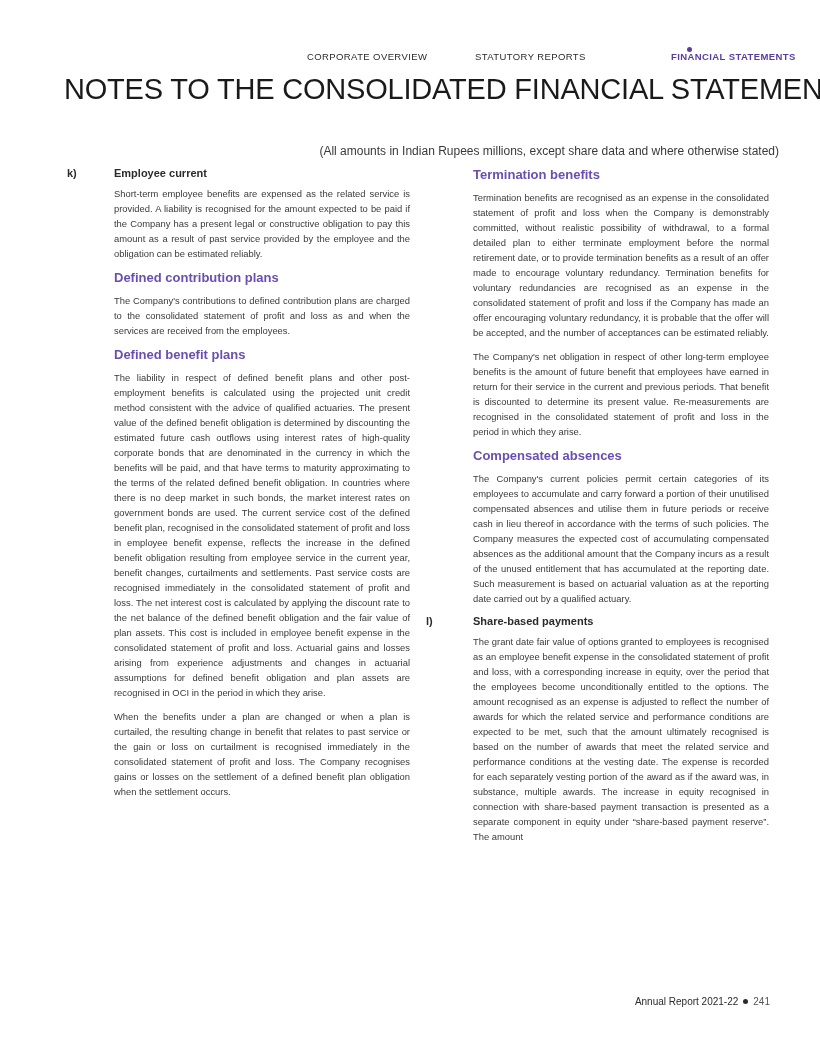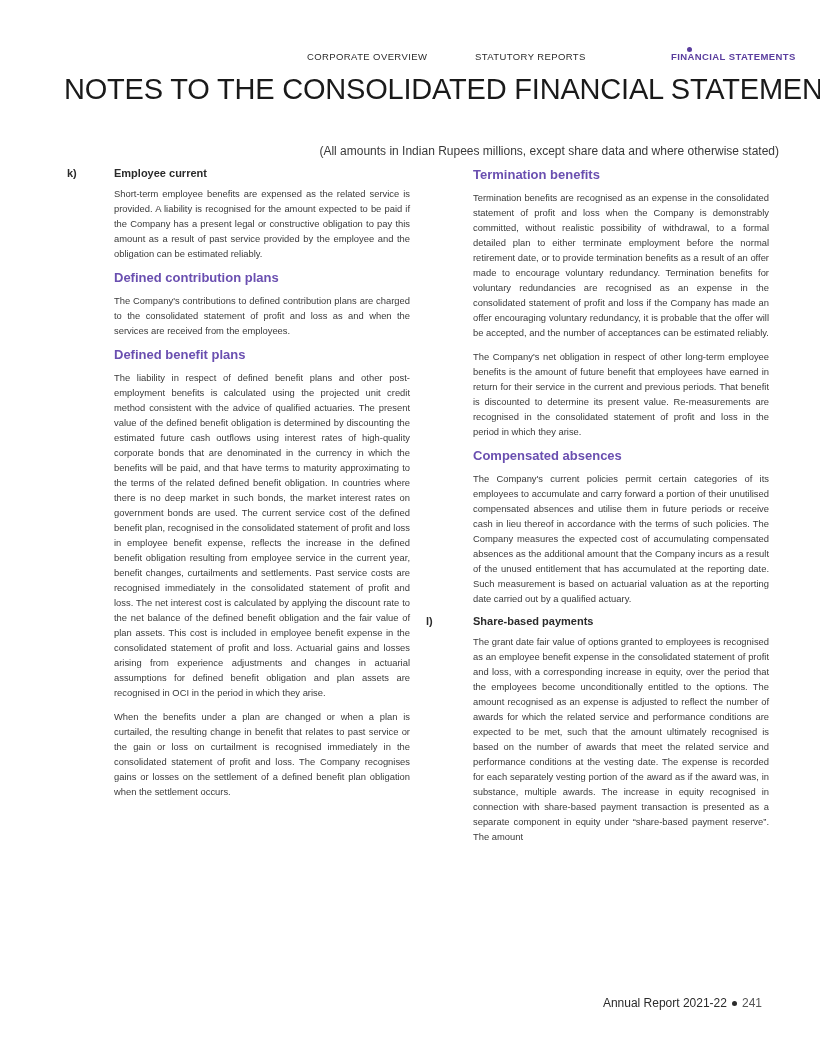--- a/index.html
+++ b/index.html
@@ -11,21 +11,21 @@
     .nav-dot { position: absolute; top: 16px; width: 5px; height: 5px; border-radius: 50%; background: #5a3d9e; }
     .page-title { position: absolute; top: 73px; left: 64px; font-size: 29px; color: #1a1a1a; letter-spacing: -0.2px; margin: 0; font-weight: normal; white-space: nowrap; }
     .amounts-note { position: absolute; top: 144px; right: 41px; font-size: 12px; color: #3a3a3a; white-space: nowrap; }
     .col { position: absolute; top: 167px; width: 296px; }
     .col-left { left: 114px; }
     .col-right { left: 473px; }
     .section-head { position: relative; font-size: 11px; font-weight: bold; color: #2b2b2b; margin: 0 0 7px 0; }
     .section-marker { position: absolute; left: -47px; font-weight: bold; }
     .sub-head { font-size: 13px; font-weight: bold; color: #6a4fb0; margin: 0 0 8px 0; }
     .para { font-size: 9.4px; line-height: 15px; text-align: justify; margin: 0 0 9px 0; color: #3a3a3a; }
-    .footer { position: absolute; top: 996px; right: 58px; font-size: 12px; color: #2b2b2b; white-space: nowrap; }
+    .footer { position: absolute; top: 996px; right: 50px; font-size: 10px; color: #2b2b2b; white-space: nowrap; }
     .footer .dot { display: inline-block; width: 5px; height: 5px; border-radius: 50%; background: #2b2b2b; margin: 0 5px 1px 5px; vertical-align: middle; }
     .footer .pgnum { color: #555; }
   </style>
 </head>
 <body>
 
 <div class="topnav">
   <span class="nav-item" style="left:307px;">CORPORATE OVERVIEW</span>
   <span class="nav-item" style="left:475px;">STATUTORY REPORTS</span>
   <span class="nav-item active" style="left:627px;">FINANCIAL STATEMENTS</span>

